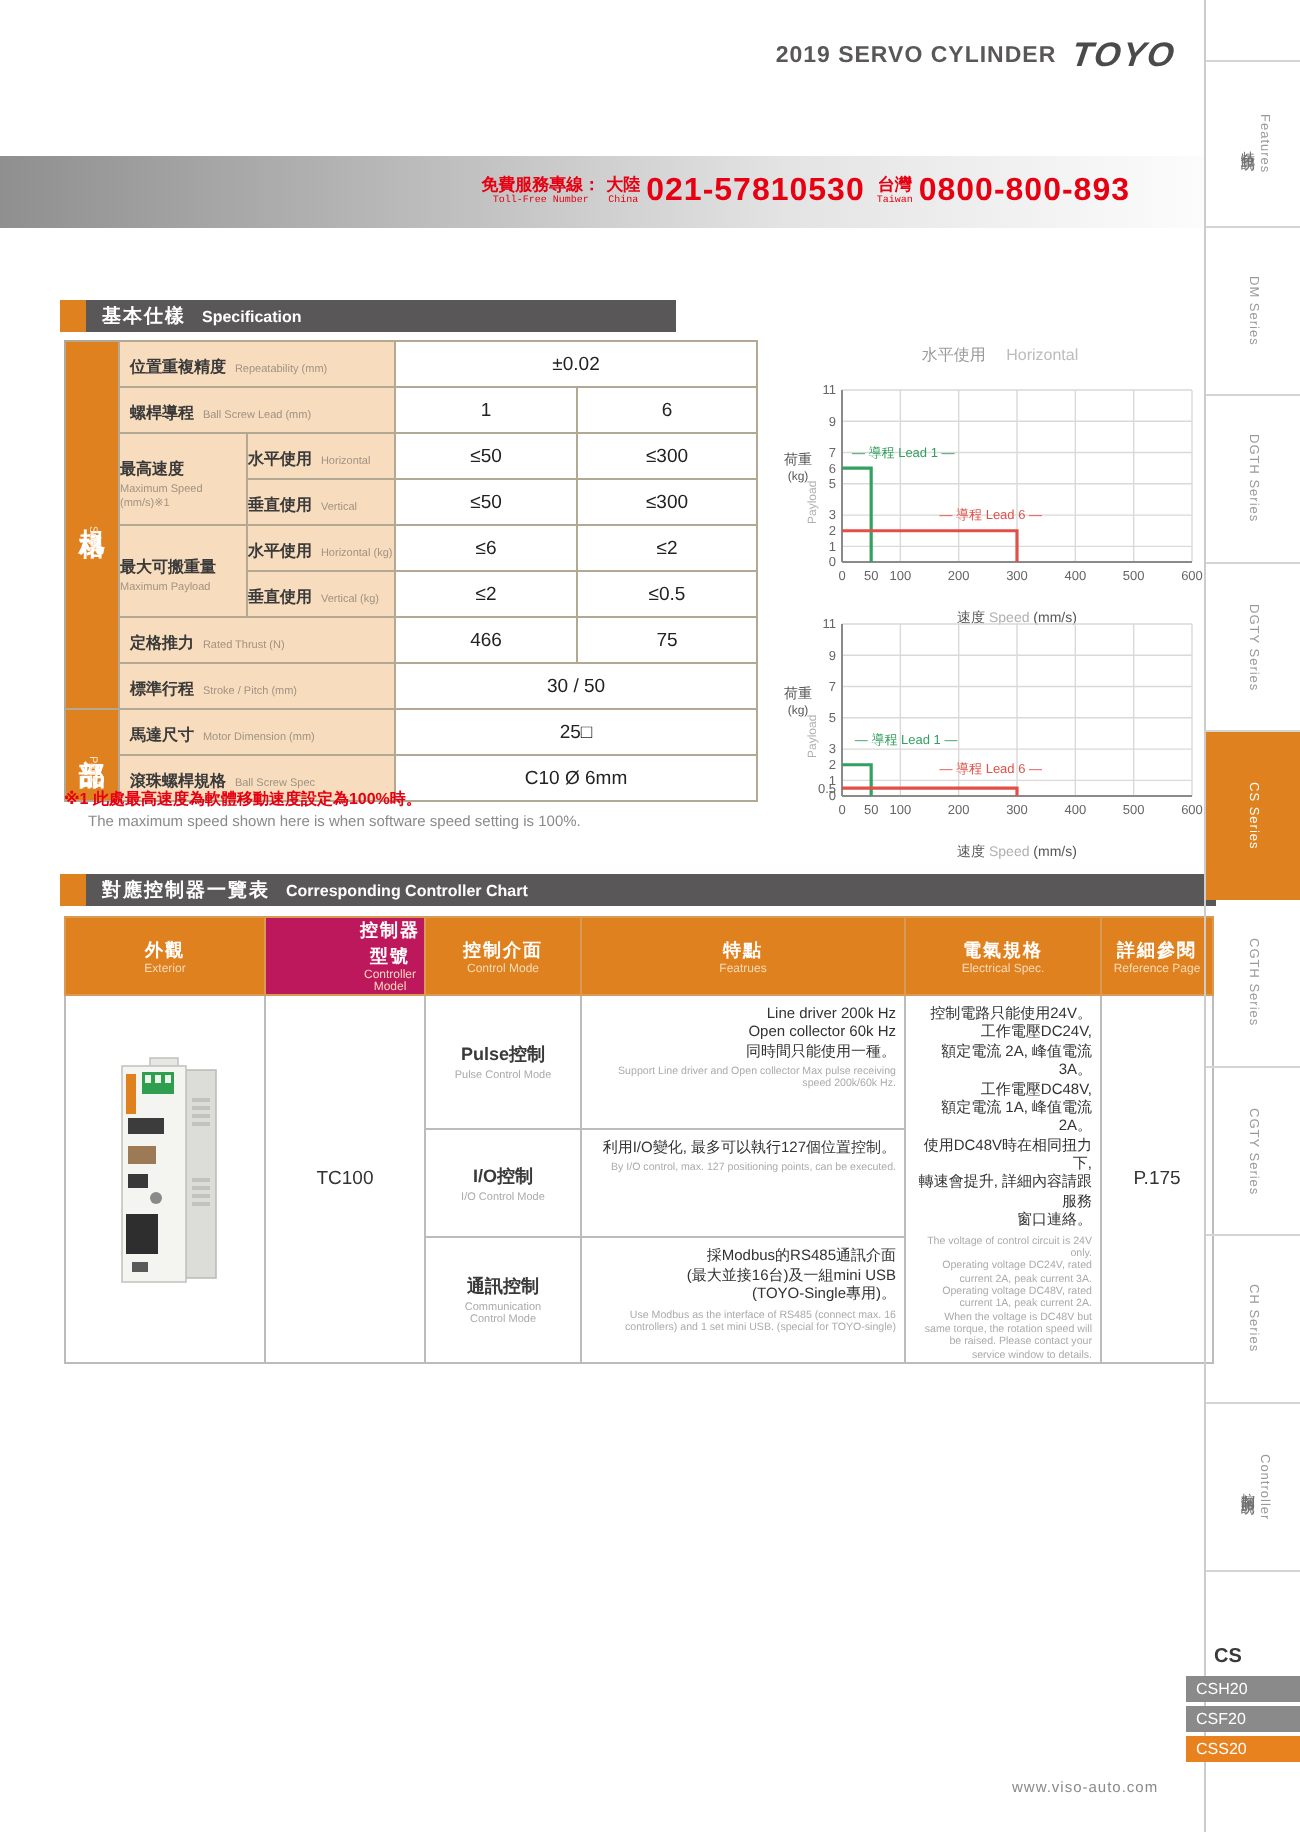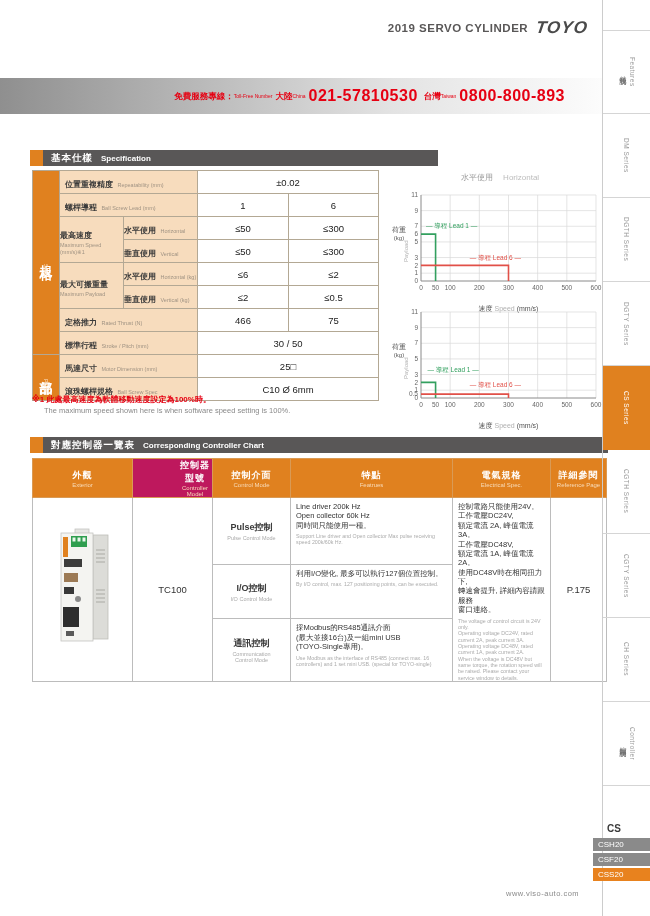--- a/index.html
+++ b/index.html
@@ -6,21 +6,21 @@
   .page{position:relative;width:650px;height:916px;background:#fff;overflow:hidden;
         font-family:"Liberation Sans","DejaVu Sans",sans-serif;color:#3a3a3a;}
   
   .cat-title{position:absolute;top:18px;left:0;width:600px;text-align:right;padding-right:12px;box-sizing:border-box;}
   .cat-title .t{font-size:11.5px;font-weight:bold;color:#595757;letter-spacing:0.5px;vertical-align:middle;}
   .brand{display:inline-block;margin-left:8px;font-size:17px;font-weight:900;font-style:italic;
          color:#4a4a4a;letter-spacing:1px;transform:skewX(-8deg);vertical-align:middle;}
   .banner{position:absolute;top:78px;left:0;width:602px;height:36px;
           background:linear-gradient(90deg,#8f8f8f 0%,#b5b5b5 30%,#e3e3e3 65%,#fcfcfc 100%);
           display:flex;align-items:center;justify-content:flex-end;padding-right:22px;box-sizing:border-box;}
-  .banner .grp{display:flex;flex-direction:row;align-items:center;line-height:1;margin-right:3px;}
+  .banner .grp{display:flex;flex-direction:column;align-items:center;line-height:1;margin-right:3px;font-family:Liberation Mono, monospace;}
   .banner .zh{font-size:8.5px;font-weight:bold;}
   .banner .sub{font-size:5px;}
   .banner .num{font-size:16px;font-weight:bold;letter-spacing:0.5px;line-height:1;margin-right:6px;}
   
   .sec{position:absolute;height:16px;display:flex;}
   .sec .sq{width:13px;height:16px;}
   .sec .bar{flex:1;height:16px;color:#fff;display:flex;align-items:center;padding-left:8px;}
   .sec .bar .zh{font-size:9.5px;font-weight:bold;letter-spacing:1px;}
   .sec .bar .en{font-size:8px;margin-left:8px;font-weight:bold;}
   
@@ -48,21 +48,21 @@
   
   .ctl-wrap{position:absolute;left:32px;top:458px;width:574px;}
   .ctl-wrap table{width:574px;border:1px solid #8a8a8a;}
   .ctl-wrap th{border:1px solid #d99a55;height:26px;padding:0;vertical-align:middle;text-align:center;}
   .ctl-wrap th .zh{display:block;font-size:9px;font-weight:bold;color:#fff;letter-spacing:1px;}
   .ctl-wrap th .en{display:block;font-size:6px;font-weight:normal;color:#f8dcba;}
   .ctl-wrap td{border:1px solid #bcbcbc;padding:14px;vertical-align:middle;overflow:hidden;}
   td.mode{text-align:center;}
   td.mode .zh{display:block;font-size:9px;font-weight:bold;color:#3a3a3a;}
   td.mode .en{display:block;font-size:5.5px;color:#aaa;margin-top:1px;}
-  td.feat,td.elec{vertical-align:top;padding:4px 4px 0 5px;}
+  td.feat,td.elec{vertical-align:top;padding:4px 4px 0 5px;text-align:right;}
   .feat .zh,.elec .zh{font-size:7.5px;color:#333;white-space:pre-line;line-height:1.25;}
   .feat .en,.elec .en{font-size:5.3px;color:#ababab;white-space:pre-line;line-height:1.2;margin-top:3px;display:block;}
   td.model,td.ref{text-align:center;font-size:9.5px;color:#333;}
   td.ext{text-align:center;}
   
   .vline{position:absolute;left:602px;top:0;width:1px;height:916px;background:#ccc;}
   .tabs{position:absolute;left:603px;top:30px;width:47px;}
   .tab{height:84px;border-bottom:1px solid #d5d5d5;display:flex;align-items:center;justify-content:center;gap:1px;box-sizing:border-box;}
   .tab:first-child{border-top:1px solid #d5d5d5;}
   .tab .tzh{writing-mode:vertical-rl;text-orientation:upright;font-size:7px;color:#6f6f6f;letter-spacing:1px;}
@@ -94,21 +94,21 @@
       <span class="sub">China</span>
     </span>
     <span class="num">021-57810530</span>
     <span class="grp">
       <span class="zh">台灣</span>
       <span class="sub">Taiwan</span>
     </span>
     <span class="num" style="margin-right:15px;">0800-800-893</span>
   </div>
 
-  <div class="sec" style="left:30px;top:150px;width:408px;">
+  <div class="sec" style="left:30px;top:150px;width:308px;">
     <div class="sq" style="background:#e0811f;"></div>
     <div class="bar" style="background:#595757;">
       <span class="zh">基本仕樣</span>
       <span class="en">Specification</span>
     </div>
   </div>
 
   <div class="spec-wrap">
     <table>
       <colgroup>

